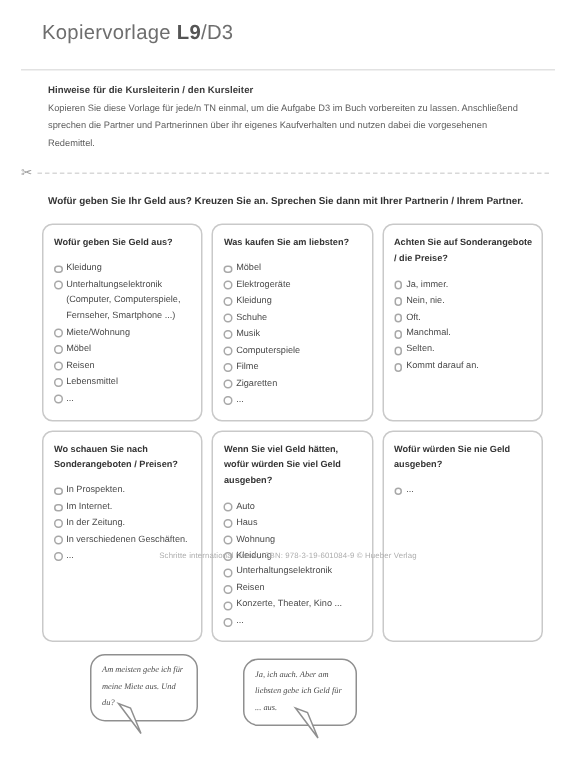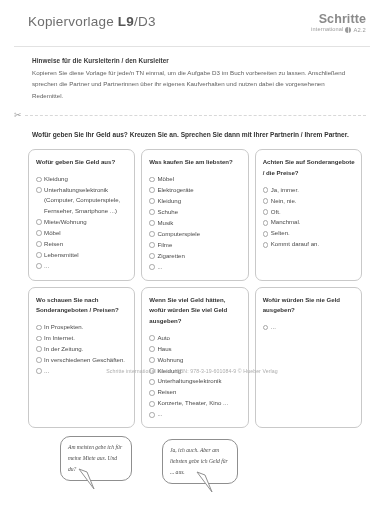--- a/index.html
+++ b/index.html
@@ -224,28 +224,20 @@
     letter-spacing: 0.1px;
   }
 </style>
 </head>
 <body>
 
 <div class="page">
 
   <div class="header">
     <div class="doc-title"><span>Kopiervorlage </span><span class="lesson">L9</span><span>/D3</span></div>
-    <div class="brand">
-      <div class="brand-name">Schritte</div>
-      <div class="brand-sub">
-        <span>international</span>
-        <span class="globe"></span>
-        <span class="brand-level">A2.2</span>
-      </div>
-    </div>
   </div>
   <div class="rule"></div>
 
   <div class="notes">
     <div class="notes-title">Hinweise für die Kursleiterin / den Kursleiter</div>
     <div class="notes-body">Kopieren Sie diese Vorlage für jede/n TN einmal, um die Aufgabe D3 im Buch vorbereiten zu lassen. Anschließend sprechen die  Partner und Partnerinnen über ihr eigenes Kaufverhalten und nutzen dabei die vorgesehenen Redemittel.</div>
   </div>
 
   <div class="cutline">
     <span class="scissors">✂</span>

